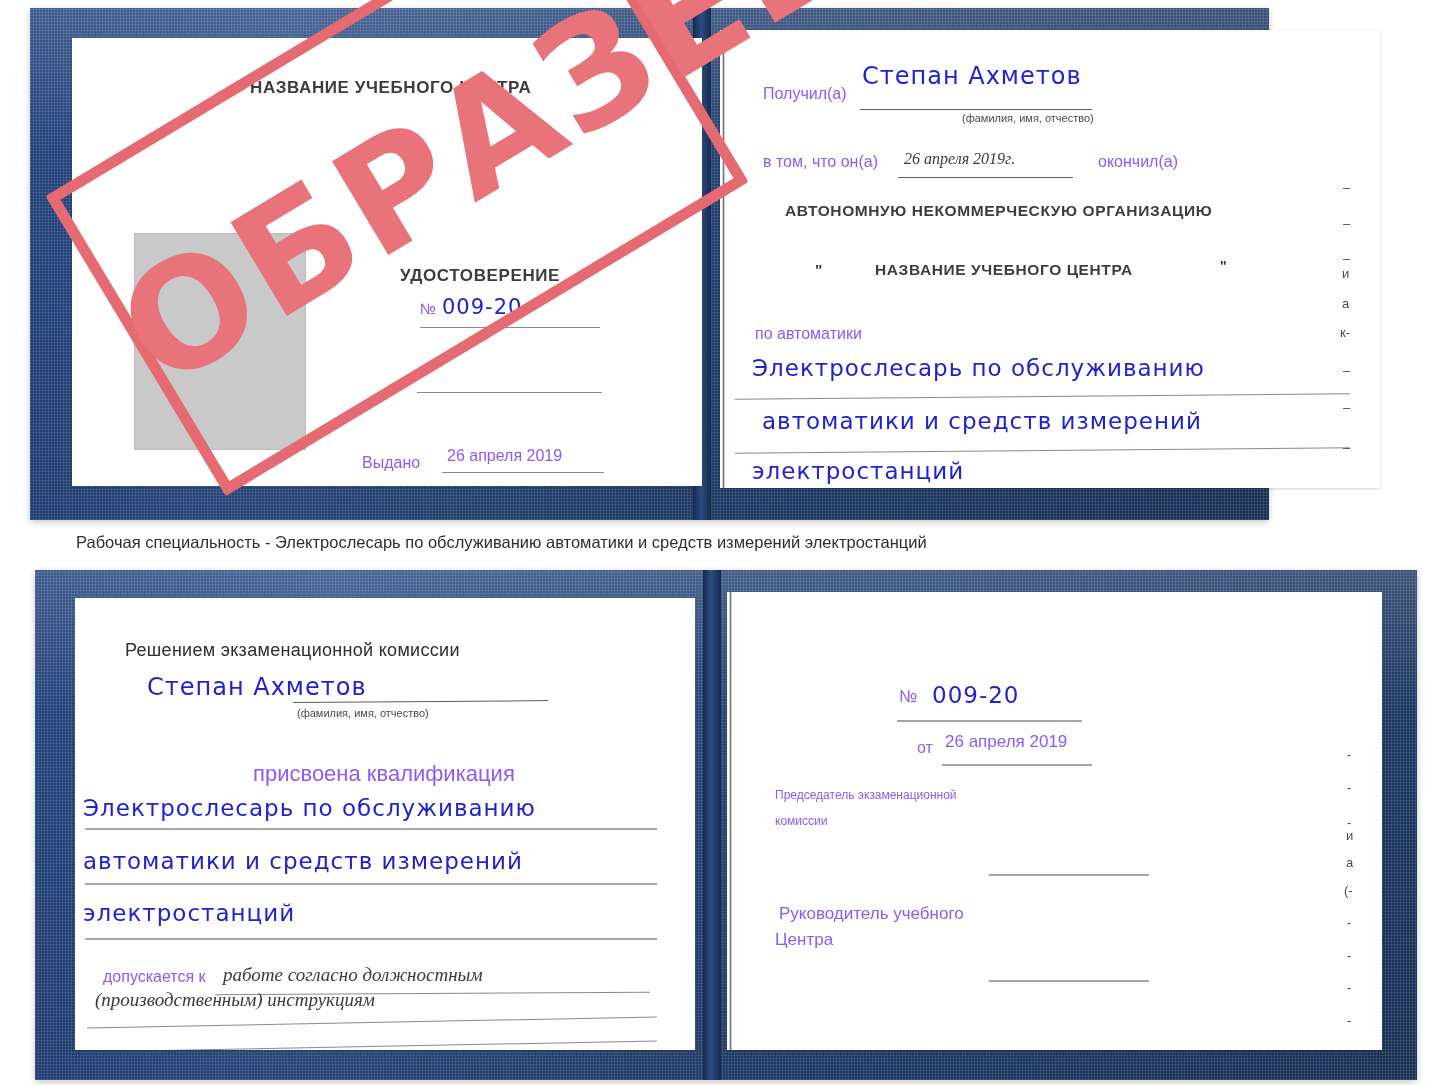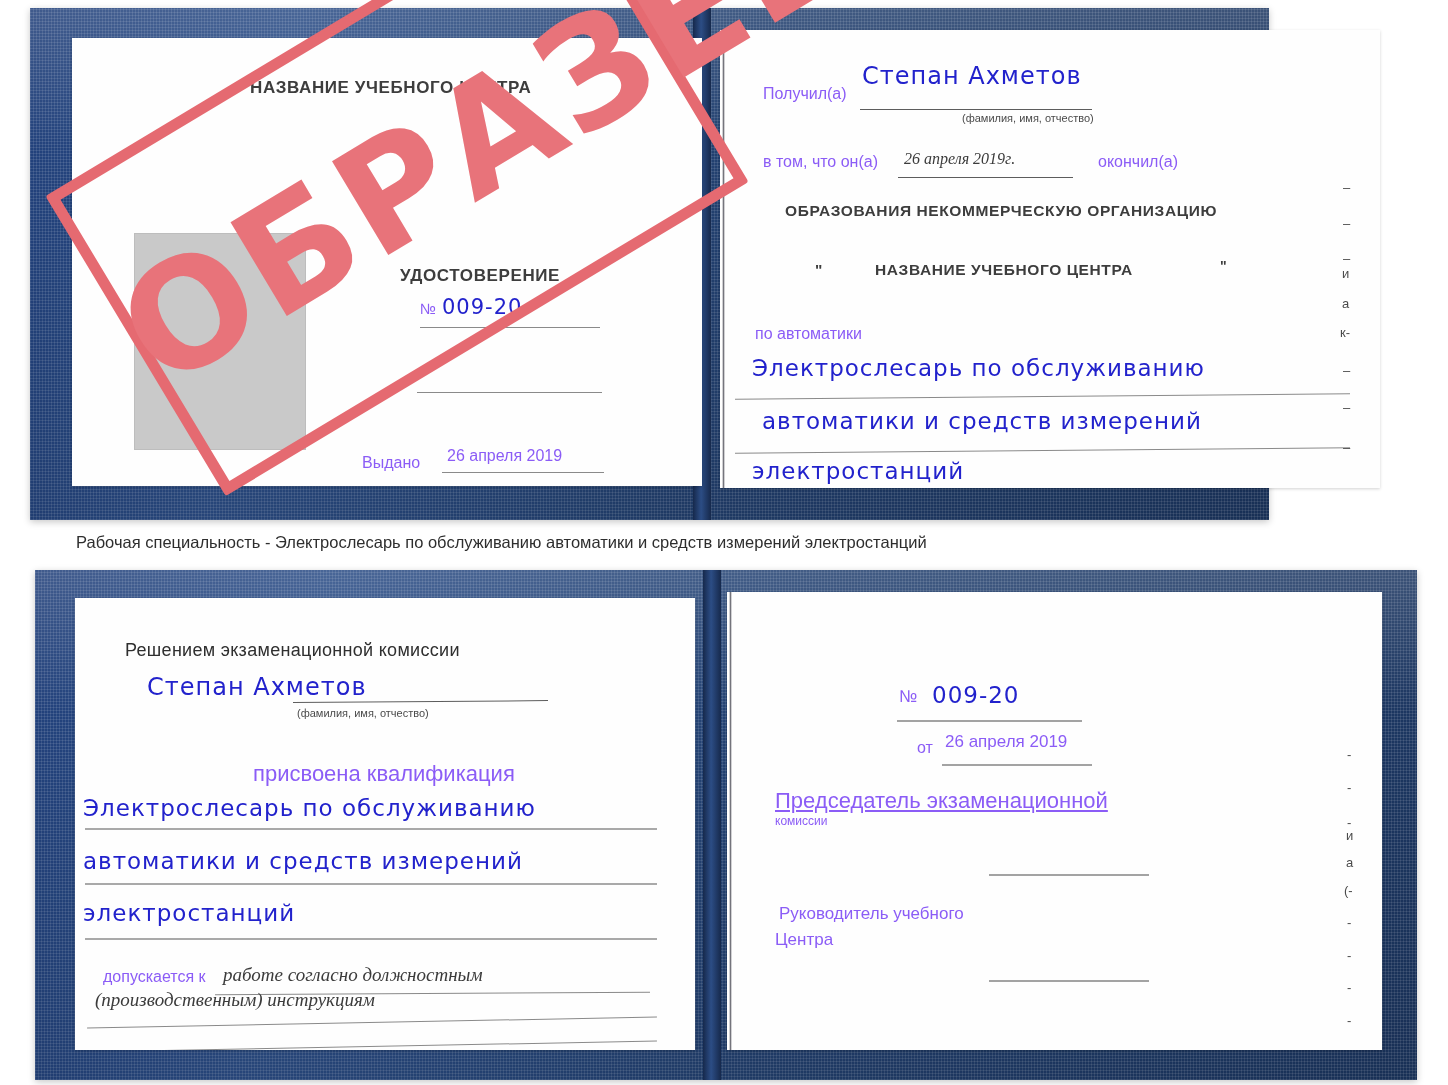--- a/index.html
+++ b/index.html
@@ -133,21 +133,21 @@
       <div class="t lbl" style="left:43px;top:55px;font-size:16px;">Получил(а)</div>
       <div class="t hand" style="left:142px;top:32px;font-size:24px;">Степан Ахметов</div>
       <div class="rule dark" style="left:140px;top:79px;width:232px;"></div>
       <div class="t tiny" style="left:242px;top:82px;">(фамилия, имя, отчество)</div>
 
       <div class="t lbl" style="left:43px;top:123px;font-size:16px;">в том, что он(а)</div>
       <div class="t hand-i" style="left:184px;top:120px;font-size:16px;">26 апреля 2019г.</div>
       <div class="rule dark" style="left:178px;top:147px;width:175px;"></div>
       <div class="t lbl" style="left:378px;top:123px;font-size:16px;">окончил(а)</div>
 
-      <div class="t caps" style="left:65px;top:172px;font-size:15.5px;">ОБРАЗОВАНИЯ НЕКОММЕРЧЕСКУЮ ОРГАНИЗАЦИЮ</div>
+      <div class="t caps" style="left:65px;top:172px;font-size:15.5px;">АВТОНОМНУЮ НЕКОММЕРЧЕСКУЮ ОРГАНИЗАЦИЮ</div>
       <div class="t caps" style="left:95px;top:231px;font-size:15.5px;">"</div>
       <div class="t caps" style="left:155px;top:231px;font-size:15.5px;">НАЗВАНИЕ УЧЕБНОГО ЦЕНТРА</div>
       <div class="t caps" style="left:500px;top:228px;font-size:14px;">"</div>
 
       <div class="t lbl" style="left:35px;top:295px;font-size:16px;">по автоматики</div>
 
       <div class="t hand" style="left:32px;top:325px;font-size:23px;">Электрослесарь по обслуживанию</div>
       <div class="rule" style="left:15px;top:366px;width:615px;transform:rotate(-0.5deg);"></div>
 
       <div class="t hand" style="left:42px;top:378px;font-size:23px;">автоматики и средств измерений</div>
@@ -218,21 +218,21 @@
 
 
       <div class="t lbl" style="left:172px;top:95px;font-size:17px;">№</div>
       <div class="t hand" style="left:205px;top:90px;font-size:23px;">009-20</div>
       <div class="rule" style="left:170px;top:128px;width:185px;height:2px;background:#a3a3a3;"></div>
 
       <div class="t lbl" style="left:190px;top:147px;font-size:16px;">от</div>
       <div class="t lbl" style="left:218px;top:140px;font-size:17px;">26 апреля 2019</div>
       <div class="rule" style="left:215px;top:172px;width:150px;height:2px;background:#a3a3a3;"></div>
 
-      <div class="t lbl" style="left:48px;top:196px;font-size:22px;text-decoration:underline;">Председатель экзаменационной</div>
+      <div class="t lbl" style="left:48px;top:196px;font-size:12px;">Председатель экзаменационной</div>
       <div class="t lbl" style="left:48px;top:222px;font-size:12px;">комиссии</div>
       <div class="rule" style="left:262px;top:282px;width:160px;height:2px;background:#a3a3a3;"></div>
 
       <div class="t lbl" style="left:52px;top:312px;font-size:17px;">Руководитель учебного</div>
       <div class="t lbl" style="left:48px;top:338px;font-size:17px;">Центра</div>
       <div class="rule" style="left:262px;top:388px;width:160px;height:2px;background:#a3a3a3;"></div>
     </div>
   </div>
 
   <div>

